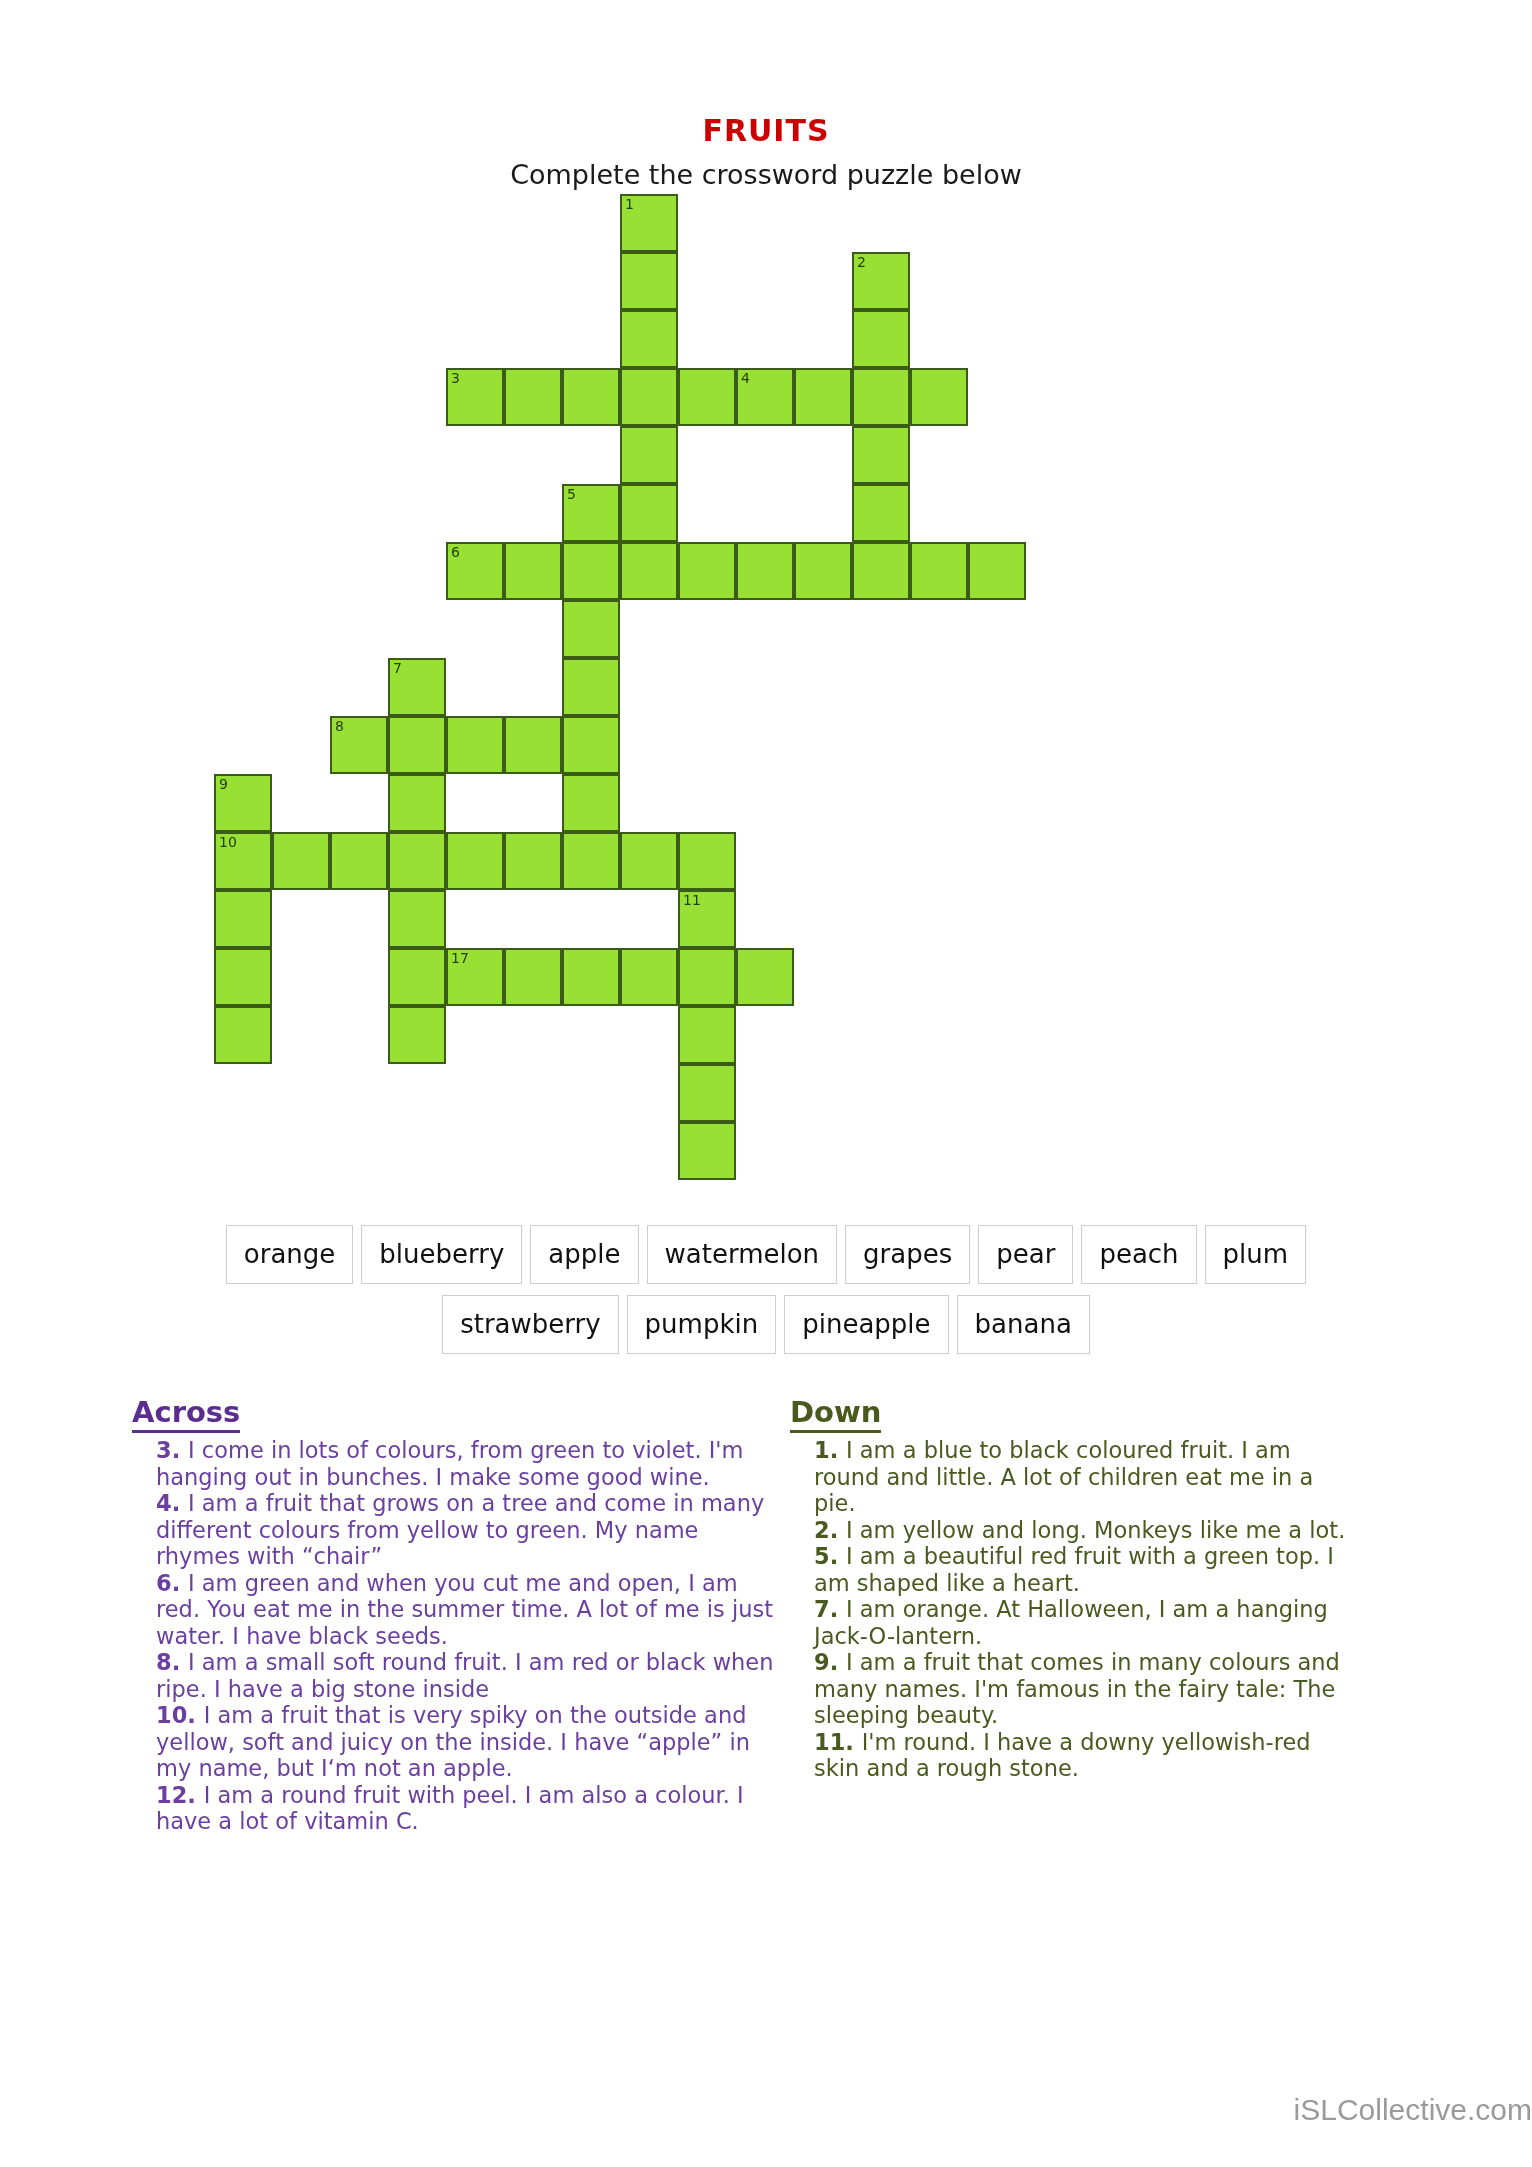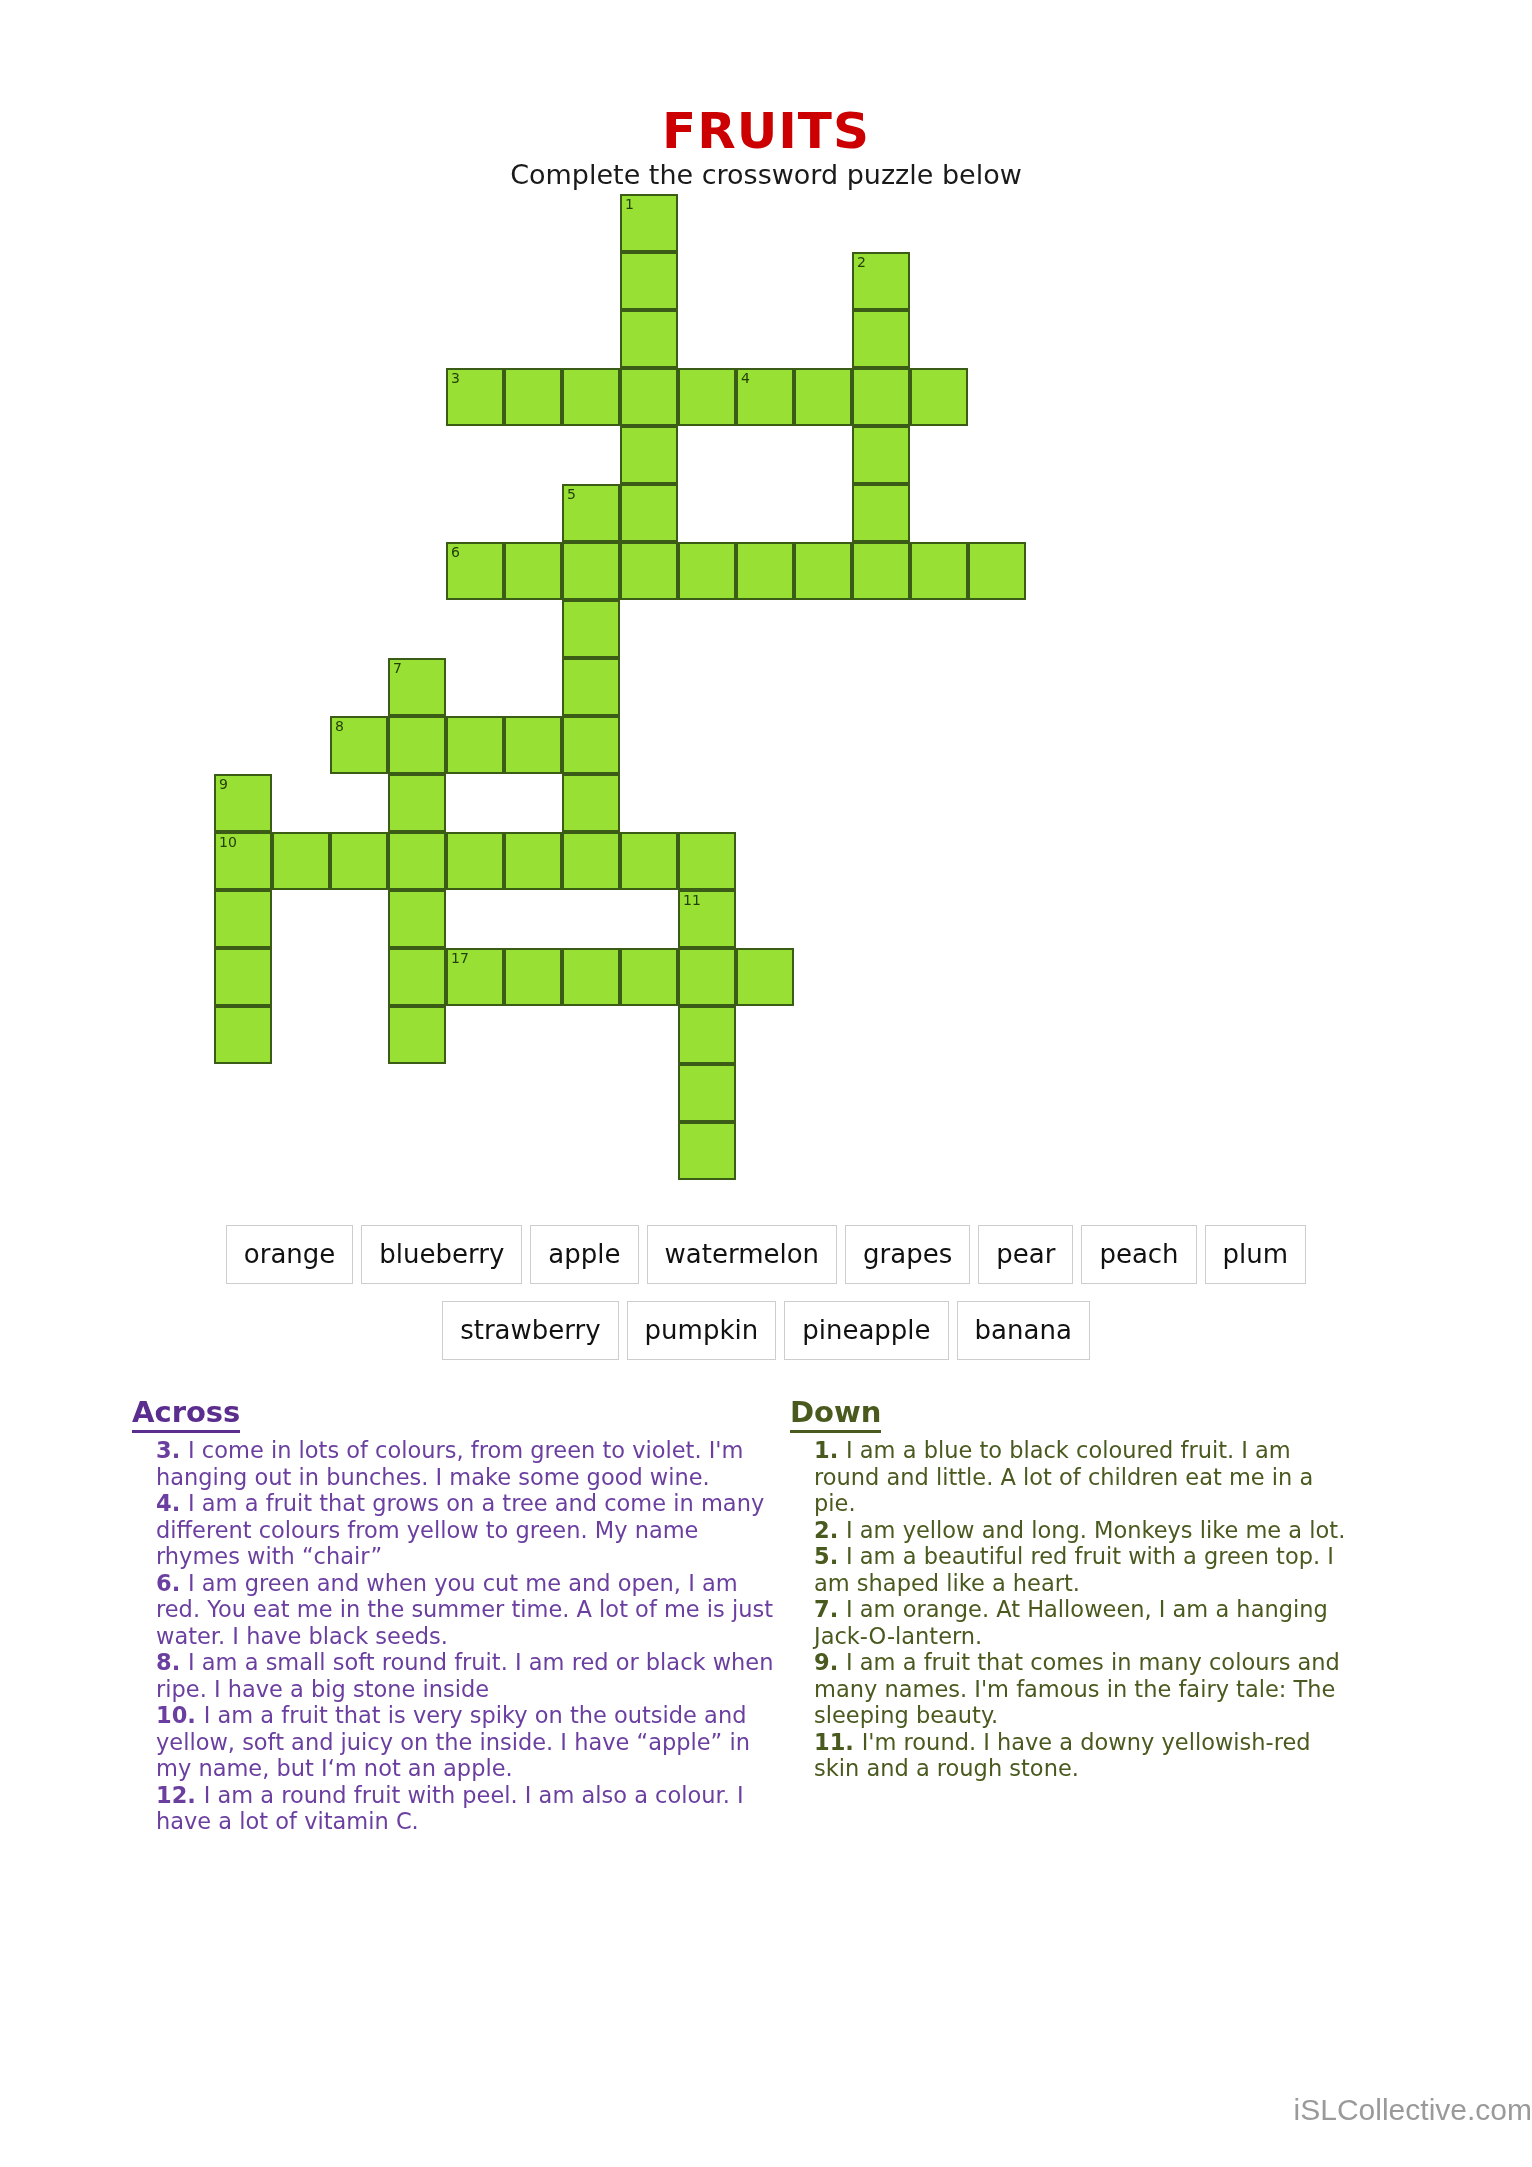--- a/index.html
+++ b/index.html
@@ -18,21 +18,21 @@
   
   .header {
     position: absolute;
     top: 108px;
     left: 0;
     width: 1532px;
     text-align: center;
   }
   .title {
     font-family: "DejaVu Sans", sans-serif;
-    font-size: 50px;
+    font-size: 30px;
     font-weight: bold;
     color: #cc0000;
     letter-spacing: 1px;
     line-height: 46px;
     margin: 0;
   }
   .subtitle {
     font-family: "DejaVu Sans", sans-serif;
     font-size: 27px;
     color: #1a1a1a;
@@ -73,21 +73,21 @@
     position: absolute;
     left: 0;
     width: 1532px;
   }
   .wb-row {
     display: flex;
     justify-content: center;
     align-items: flex-start;
     gap: 8px;
   }
-  .wb-row.row1 { margin-bottom: 17px; }
+  .wb-row.row1 { margin-bottom: 11px; }
   .wb-item {
     box-sizing: border-box;
     border: 1px solid #cdcdcd;
     background: #ffffff;
     font-family: "DejaVu Sans", sans-serif;
     font-size: 26px;
     color: #111111;
     padding: 13px 17px 14px 17px;
     line-height: 30px;
     white-space: nowrap;

